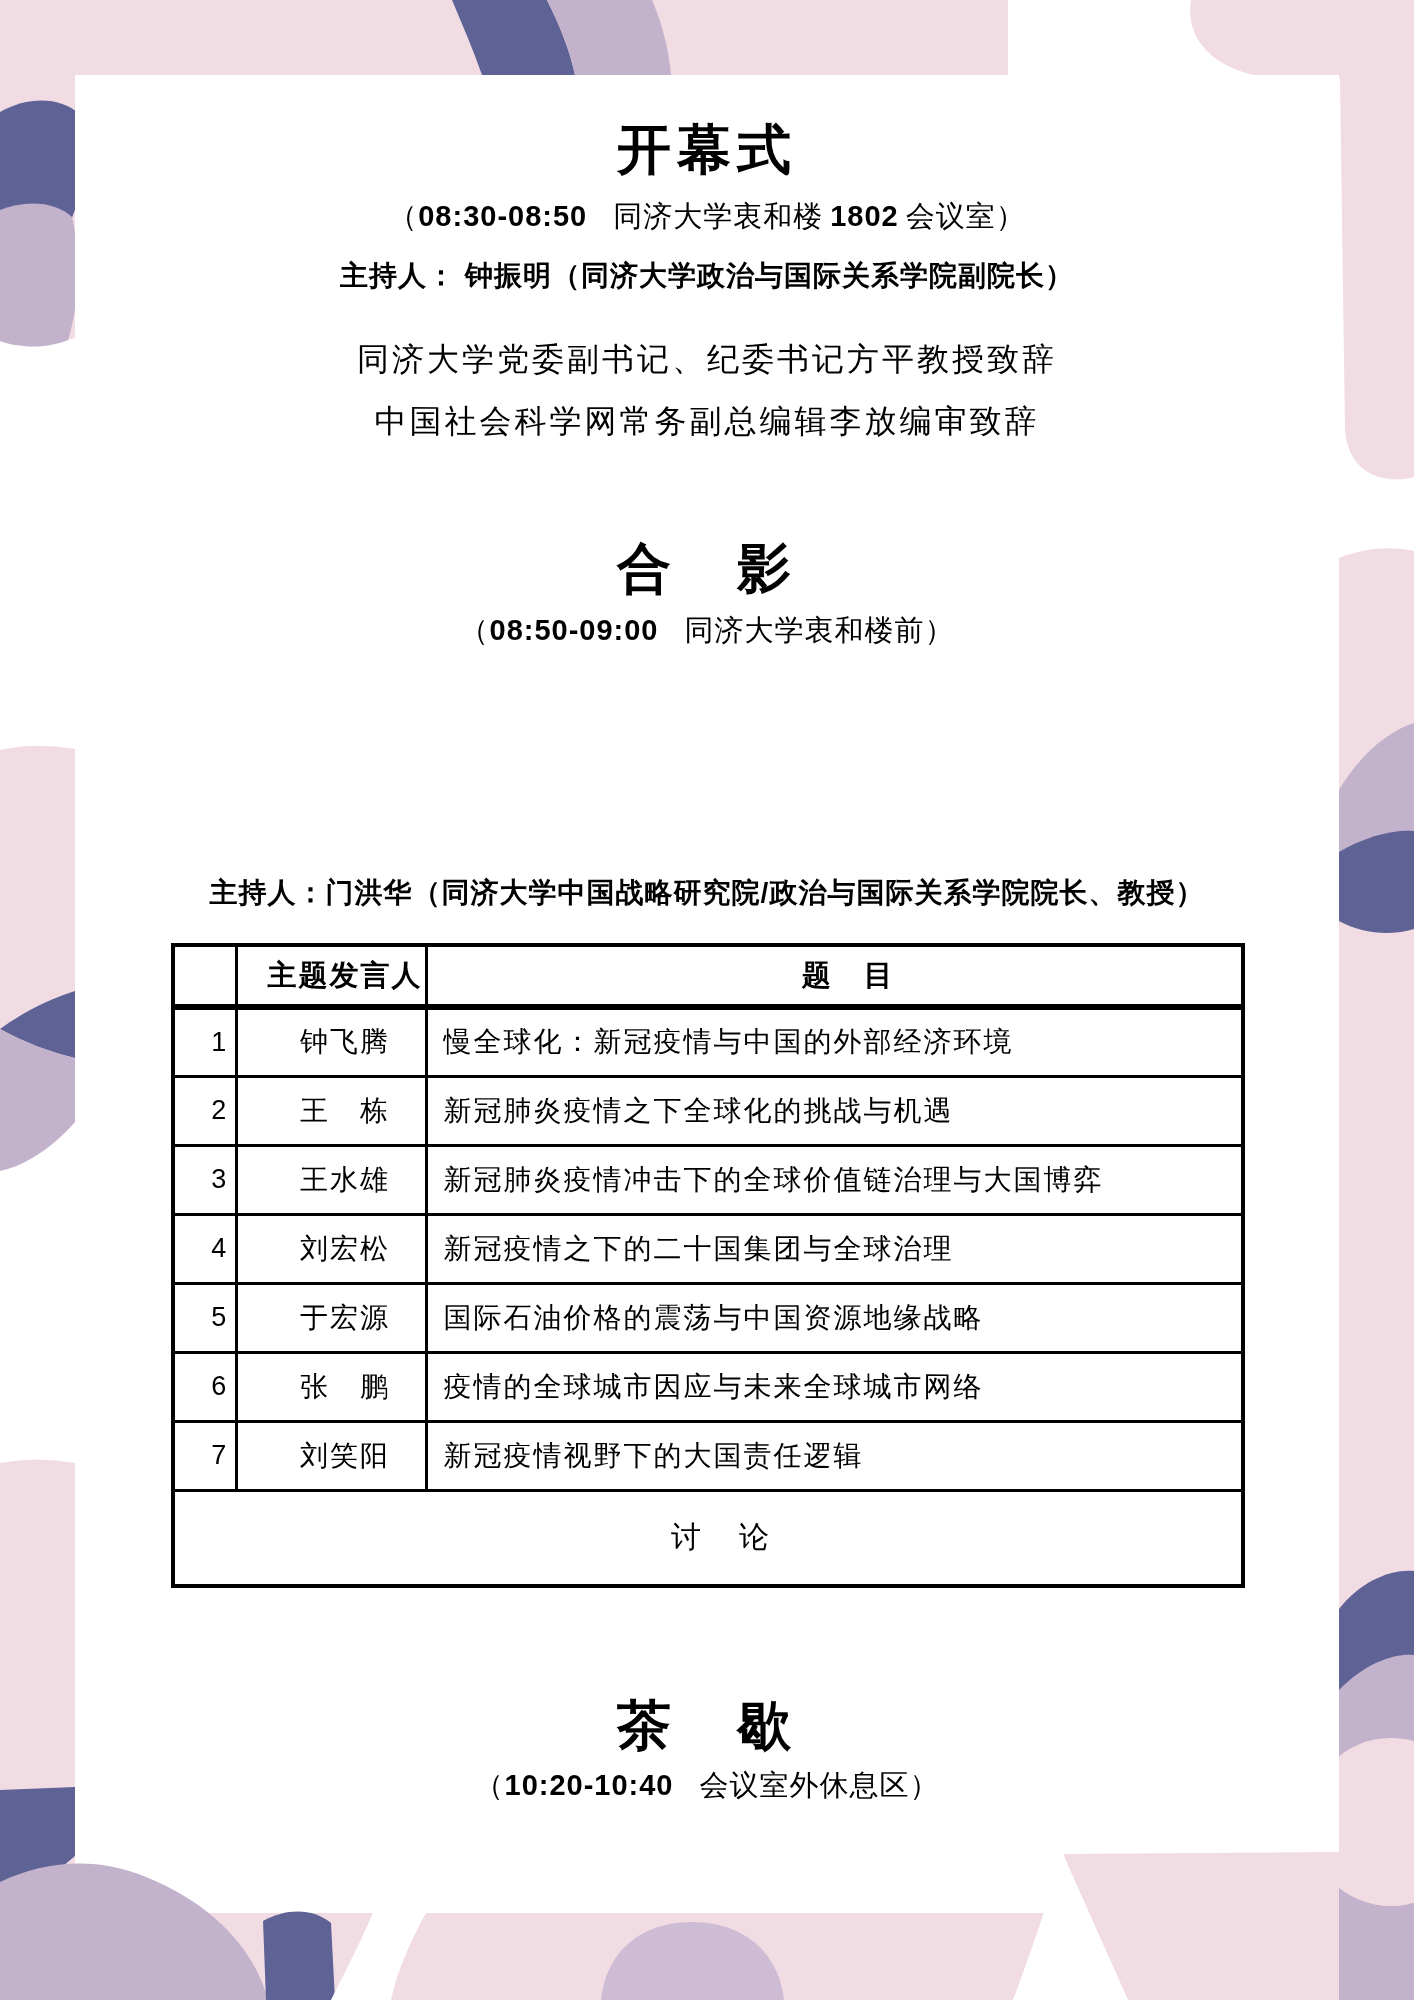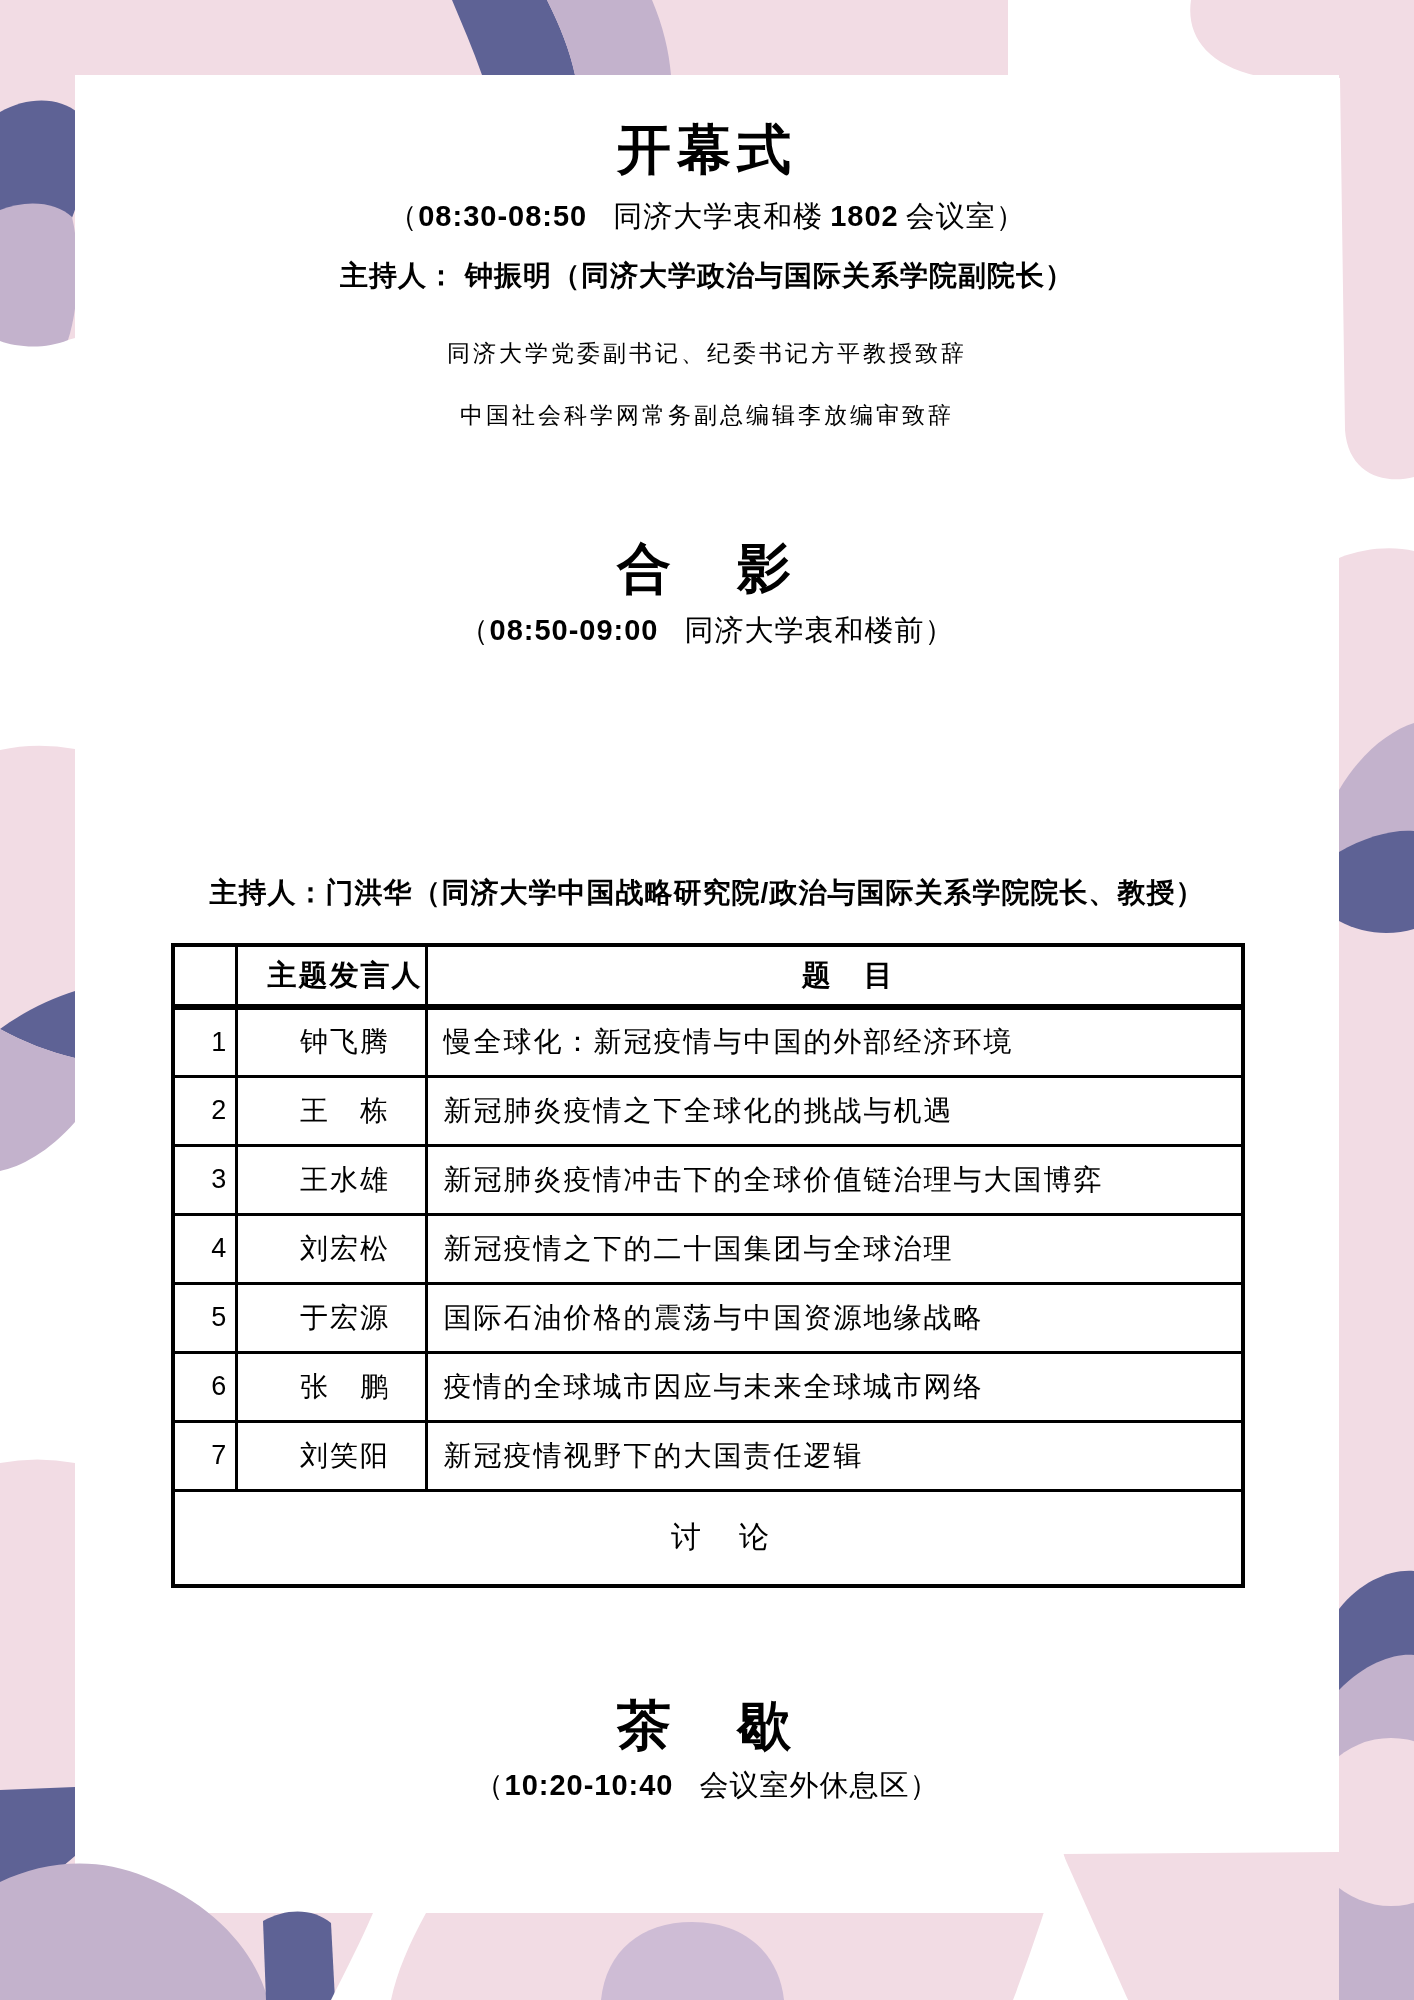--- a/index.html
+++ b/index.html
@@ -42,21 +42,21 @@
   .subline{font-size:29px;letter-spacing:1px;}
   .subline .time,.subline .num{
     font-family:"Liberation Sans", sans-serif;font-weight:bold;
   }
   .subline .place{margin-left:26px;}
   .subline .num{padding:0 7px;}
   .hostline{
     font-family:"Liberation Sans", sans-serif;
     font-weight:bold;font-size:28px;letter-spacing:1px;
   }
-  .speechline{font-size:23px;letter-spacing:3px;}
+  .speechline{font-size:32px;letter-spacing:3px;}
 
   .t-opening{top:45px;}
   .sub-opening{top:122px;}
   .host-opening{top:182px;}
   .speech-1{top:263px;}
   .speech-2{top:325px;}
   .t-photo{top:464px;}
   .sub-photo{top:536px;}
   .t-session{top:661px;}
   .sub-session{top:733px;}

